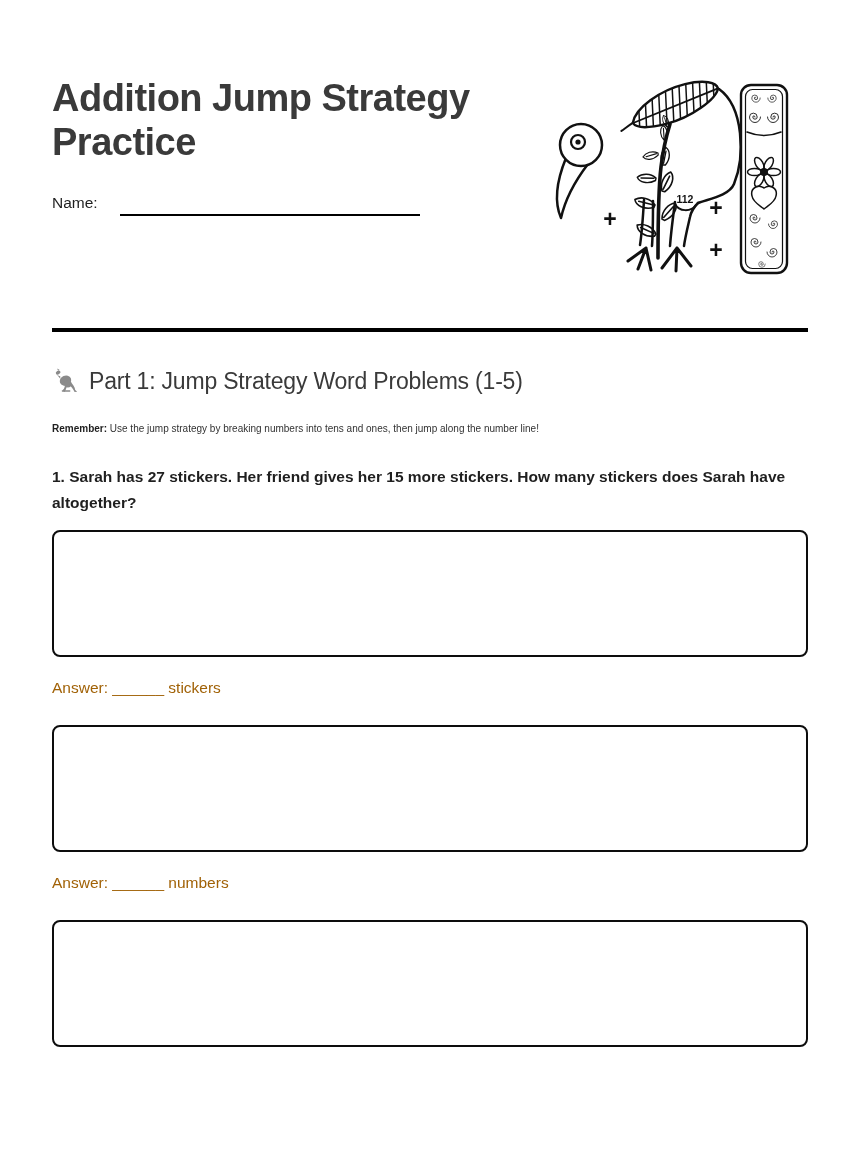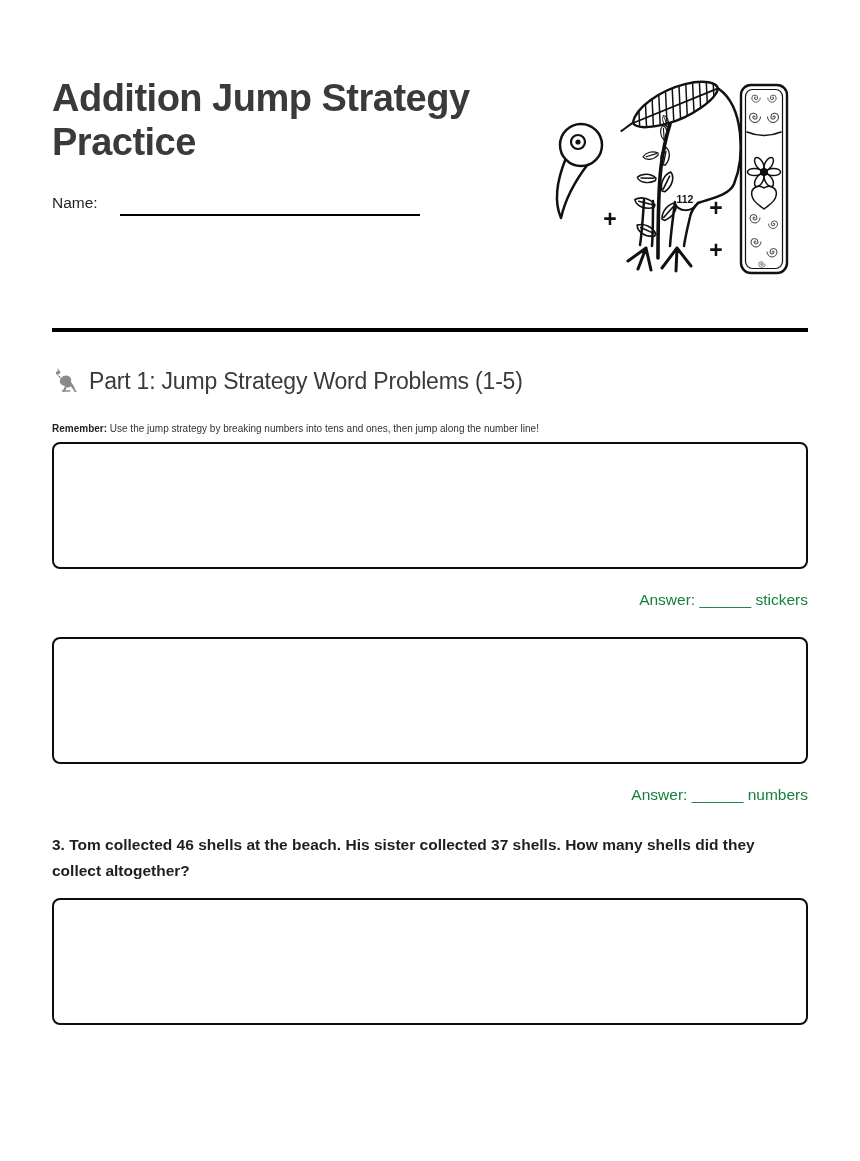--- a/index.html
+++ b/index.html
@@ -85,22 +85,21 @@
     width: 756px;
     height: 127px;
     border: 2px solid #0d0d0d;
     border-radius: 8px;
     background: #ffffff;
   }
   p.answer {
     margin: 20px 0 26px 0;
     font-size: 15.5px;
     line-height: 22px;
-    color: #15803d;
-    text-align: right;
+    color: #a16207;
   }
 </style>
 </head>
 <body>
 
 <div class="page">
 
   <header>
     <h1 class="title">Addition Jump Strategy Practice</h1>
 
@@ -214,28 +213,28 @@
             <path d="M16.6 13.2 C18.8 15 20.6 17.4 21 20.4 L22.8 22 L20.4 22.2 C19.2 19.4 17.4 17 15.2 15.4 Z"></path>
           </g>
         </svg>
       </span>
       <span>Part 1: Jump Strategy Word Problems (1-5)</span>
     </h2>
 
     <p class="remember"><strong>Remember:</strong><span> Use the jump strategy by breaking numbers into tens and ones, then jump along the number line!</span></p>
 
     <div>
+      <p class="question">1. Sarah has 27 stickers. Her friend gives her 15 more stickers. How many stickers does Sarah have altogether?</p>
       <div class="work-box"></div>
       <p class="answer">Answer: ______ stickers</p>
     </div>
 
     <div>
       <div class="work-box"></div>
       <p class="answer">Answer: ______ numbers</p>
     </div>
 
     <div>
-      <p class="question">3. Tom collected 46 shells at the beach. His sister collected 37 shells. How many shells did they collect altogether?</p>
       <div class="work-box"></div>
     </div>
   </section>
 
 </div>
 
 </body></html>

